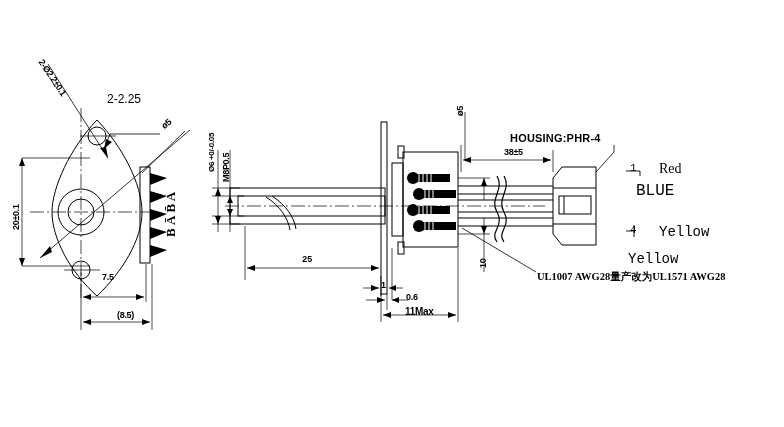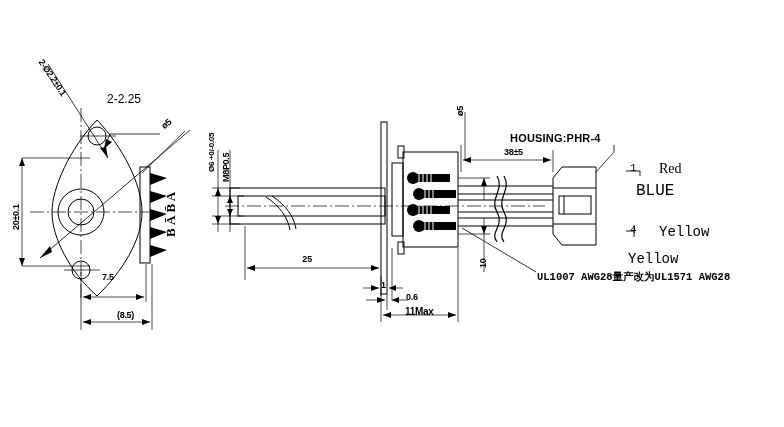--- a/index.html
+++ b/index.html
@@ -299,21 +299,21 @@
 <div class="lbl dim" style="left:405px; top:307px; font-size:10px;">11Max</div>
 
 <div class="lbl dim" style="left:456px; top:116px; transform: rotate(-90deg); transform-origin: left top; font-size:9px;">ø5</div>
 
 <div class="lbl dim" style="left:492px; top:148px; font-size:9px;margin-left:12px;">38±5</div>
 
 <div class="lbl dim" style="left:479px; top:268px; transform: rotate(-90deg); transform-origin: left top; font-size:9px;">10</div>
 
 <div class="lbl" style="left:510px; top:133px; font-family:Liberation Sans, sans-serif; font-size:11px; font-weight:bold; letter-spacing:0.2px;">HOUSING:PHR-4</div>
 
-<div class="lbl" style="left:537px; top:272px; font-family:Liberation Mono, monospace; font-size:10.5px; font-weight:bold;">UL1007 AWG28量产改为UL1571 AWG28</div>
+<div class="lbl" style="left:537px; top:272px; font-family:Liberation Serif, serif; font-size:10.5px; font-weight:bold;">UL1007 AWG28量产改为UL1571 AWG28</div>
 
 <div class="lbl mono-lbl" style="left:630px; top:163px; font-size:11px;">1</div>
 
 <div class="lbl mono-lbl" style="left:630px; top:225px; font-size:11px;">4</div>
 
 <div class="lbl mono-lbl" style="left:659px; top:162px; font-size:14px;font-family:Liberation Serif, serif;">Red</div>
 
 <div class="lbl mono-lbl" style="left:636px; top:183px; font-size:16px;">BLUE</div>
 
 <div class="lbl mono-lbl" style="left:628px; top:204px; font-size:14px;margin-top:48px;">Yellow</div>

